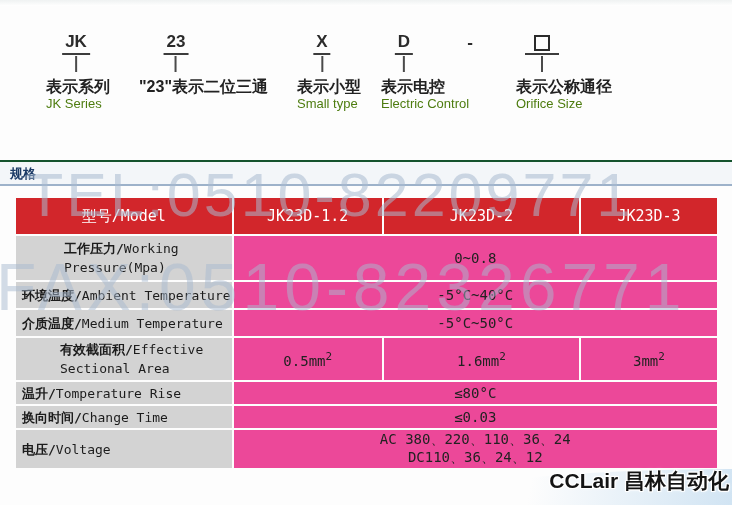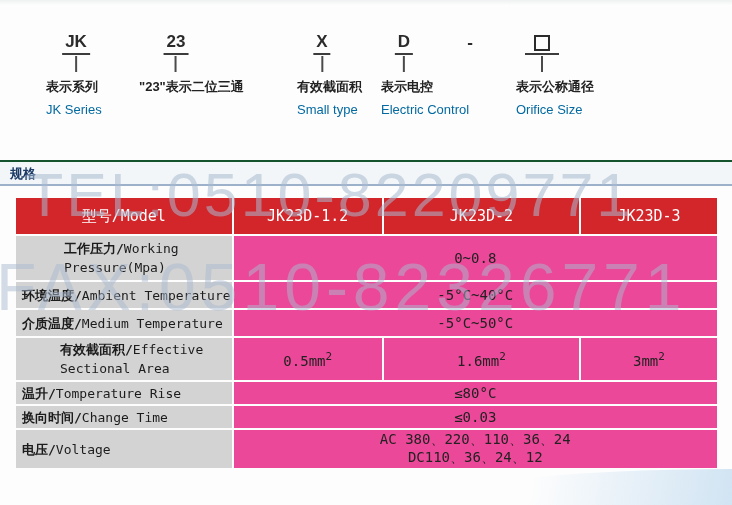--- a/index.html
+++ b/index.html
@@ -14,22 +14,22 @@
   .code-wrap{position:absolute;top:33px;transform:translateX(-50%);
     display:flex;flex-direction:column;align-items:center;}
   .code-text{font-weight:bold;font-size:17px;color:#2b2b2b;
     border-bottom:2px solid #3c3c3c;padding:0 3px 1px 3px;line-height:1.1;}
   .code-tick{width:2px;height:16px;background:#4a4a4a;margin-top:1px;}
   .code-dash{position:absolute;top:33px;transform:translateX(-50%);
     font-weight:bold;font-size:17px;color:#2b2b2b;}
   .code-box{width:12px;height:12px;border:2px solid #2b2b2b;margin:2px 6px 1px 6px;}
   .sq-wrap .code-text{display:flex;align-items:flex-end;}
   .code-label{position:absolute;top:79px;line-height:15px;}
-  .code-label .cn{font-weight:bold;font-size:13px;color:#222;}
-  .code-label .en{font-size:13px;color:#0369a1;margin-top:8px;}
+  .code-label .cn{font-weight:bold;font-size:16px;color:#222;}
+  .code-label .en{font-size:13px;color:#4d7c0f;margin-top:2px;}
   
   .section-bar{position:absolute;left:0;top:160px;width:732px;height:22px;
     background:#f3f6f9;border-top:2px solid #14532d;
     border-bottom:2px solid #9db2ca;}
   .section-title{font-weight:bold;font-size:13px;color:#1b3a66;
     padding:3px 0 0 10px;}
   
   table.spec{position:absolute;left:14px;top:196px;width:705px;
     border-collapse:separate;border-spacing:2px;
     font-family:"DejaVu Sans Mono","DejaVu Sans",monospace;}
@@ -94,21 +94,21 @@
     </div>
 
     <div class="code-label" style="left:46px">
       <div class="cn">表示系列</div>
       <div class="en">JK Series</div>
     </div>
     <div class="code-label" style="left:139px">
       <div class="cn">"23"表示二位三通</div>
     </div>
     <div class="code-label" style="left:297px">
-      <div class="cn">有效截面积</div>
+      <div class="cn">表示小型</div>
       <div class="en">Small type</div>
     </div>
     <div class="code-label" style="left:381px">
       <div class="cn">表示电控</div>
       <div class="en">Electric Control</div>
     </div>
     <div class="code-label" style="left:516px">
       <div class="cn">表示公称通径</div>
       <div class="en">Orifice Size</div>
     </div>
@@ -181,13 +181,14 @@
         <div>DC110、36、24、12</div>
       </td>
     </tr>
   </tbody>
     </table>
 
   <div class="wm wm1">TEL:0510-82209771</div>
   <div class="wm wm2">FAX:0510-82326771</div>
 
   <div class="swoosh"></div>
+  <div class="logo">CCLair 昌林自动化</div>
 </div>
 
 </body></html>

